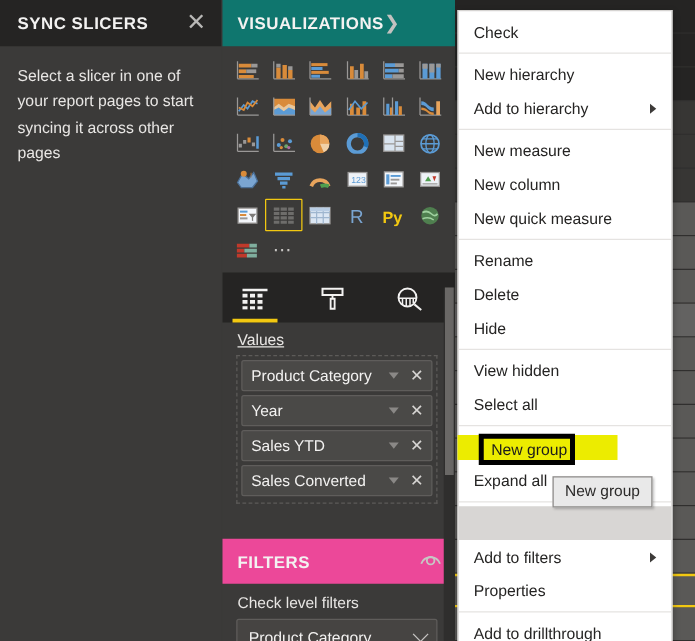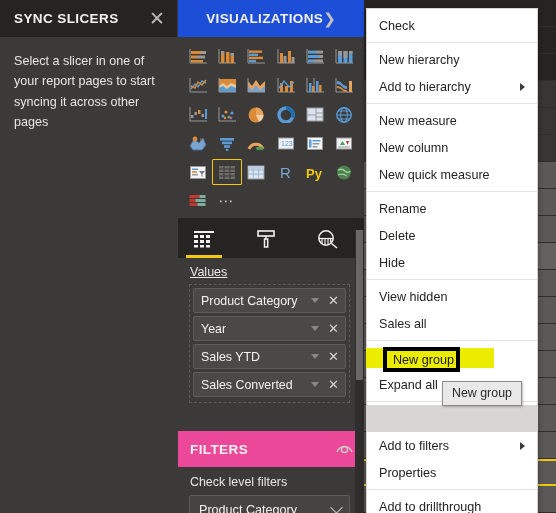--- a/index.html
+++ b/index.html
@@ -32,22 +32,22 @@
     padding: 14px 14px 0 14px; color: #e8e6e4;
     font-size: 12.6px; line-height: 1.62;
   }
 
   
   .pane-vis {
     position: absolute; left: 178px; top: 0; width: 186px; height: 513px;
     background: #3b3a39;
   }
   .pane-vis .pane-head {
-    height: 37px; background: #1d4ed8;
-    display: flex; align-items: center; justify-content: center;
+    height: 37px; background: #0f766e;
+    display: flex; align-items: center; justify-content: flex-start;
     padding: 0 12px 0 12px;
   }
   .chev-right {
     color: #c3c2c0; font-size: 15px; line-height: 1; user-select: none; cursor: pointer;
   }
 
   .vis-grid {
     display: grid; grid-template-columns: repeat(6, 1fr);
     gap: 3px 0; padding: 6px 5px 4px 5px;
   }
@@ -656,21 +656,21 @@
         <span class="lbl">Delete</span>
       </div>
       <div class="ctx-item">
         <span class="lbl">Hide</span>
       </div>
       <div class="ctx-sep"></div>
       <div class="ctx-item">
         <span class="lbl">View hidden</span>
       </div>
       <div class="ctx-item">
-        <span class="lbl">Sales all</span>
+        <span class="lbl">Select all</span>
       </div>
       <div class="ctx-sep"></div>
       <div class="ctx-item">
         <span class="lbl">Collapse all</span>
       </div>
       <div class="ctx-item">
         <span class="lbl">Expand all</span>
       </div>
       <div class="ctx-sep"></div>
       <div class="ctx-item highlighted">

